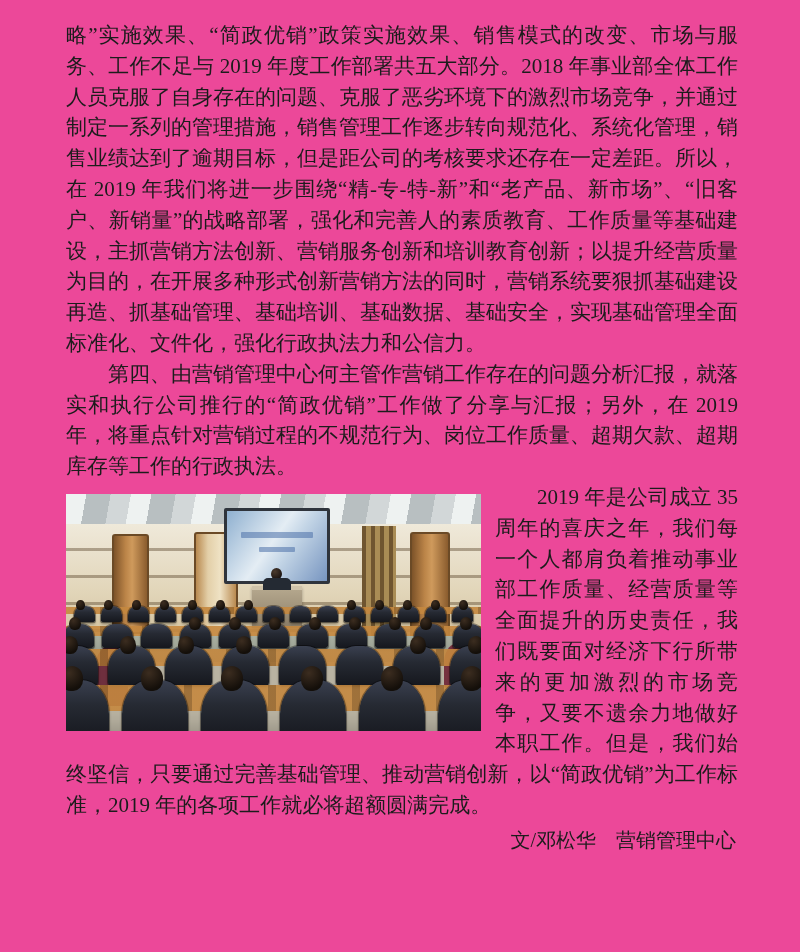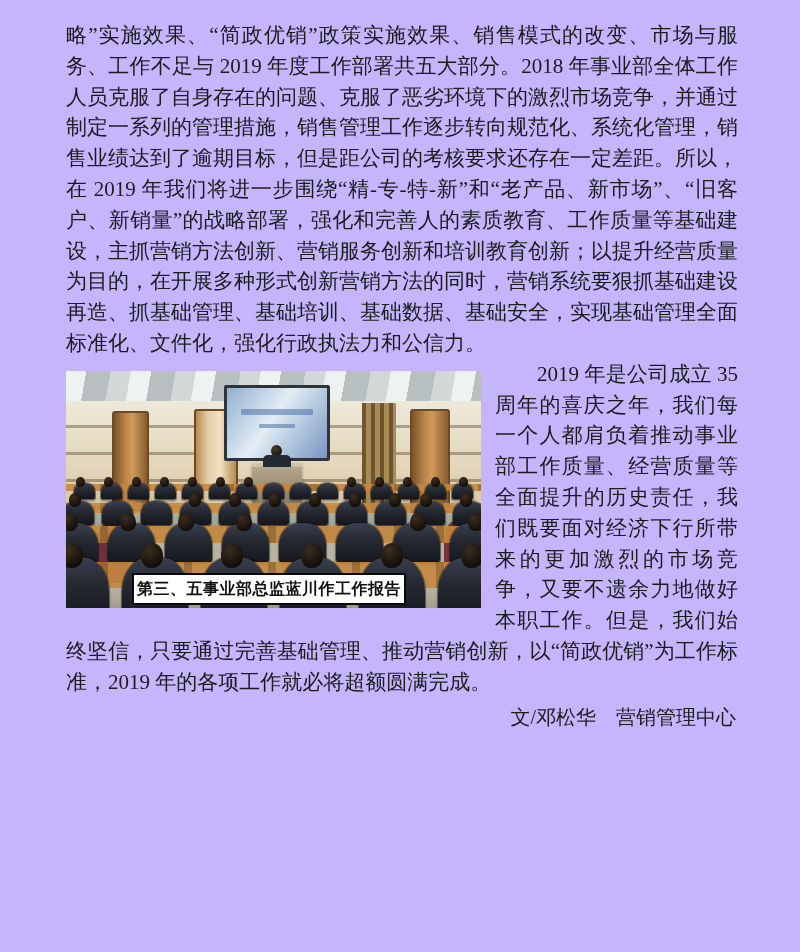--- a/index.html
+++ b/index.html
@@ -1,17 +1,17 @@
 <!DOCTYPE html>
 <html><head>
 <meta charset="utf-8">
 <style>
   html,body{margin:0;padding:0;background:#e8e8e8;}
   .page{
-    position:relative;width:800px;height:952px;margin:0 auto;background:#c4b5fd;
+    position:relative;width:800px;height:952px;margin:0 auto;background:#ec4899;
     font-family:"Liberation Serif","DejaVu Serif",serif;color:#1c1c1c;overflow:hidden;
   }
   .content{
     position:absolute;left:66px;top:20px;width:672px;
     font-size:21px;line-height:30.8px;text-align:justify;
   }
   .content p{margin:0;}
   .content p.indent{text-indent:2em;}
 
   
@@ -70,20 +70,21 @@
   .byline{margin-top:4px;text-align:right;font-size:20px;line-height:30px;padding-right:2px;}
 </style>
 </head>
 <body>
 
 <div class="page">
   <div class="content">
 
     <p>略”实施效果、“简政优销”政策实施效果、销售模式的改变、市场与服务、工作不足与 2019 年度工作部署共五大部分。2018 年事业部全体工作人员克服了自身存在的问题、克服了恶劣环境下的激烈市场竞争，并通过制定一系列的管理措施，销售管理工作逐步转向规范化、系统化管理，销售业绩达到了逾期目标，但是距公司的考核要求还存在一定差距。所以，在 2019 年我们将进一步围绕“精-专-特-新”和“老产品、新市场”、“旧客户、新销量”的战略部署，强化和完善人的素质教育、工作质量等基础建设，主抓营销方法创新、营销服务创新和培训教育创新；以提升经营质量为目的，在开展多种形式创新营销方法的同时，营销系统要狠抓基础建设再造、抓基础管理、基础培训、基础数据、基础安全，实现基础管理全面标准化、文件化，强化行政执法力和公信力。</p>
 
+    <p class="indent">第四、由营销管理中心何主管作营销工作存在的问题分析汇报，就落实和执行公司推行的“简政优销”工作做了分享与汇报；另外，在 2019 年，将重点针对营销过程的不规范行为、岗位工作质量、超期欠款、超期库存等工作的行政执法。</p>
 
 
     <div class="photo">
       <div class="ceiling"></div>
       <div class="wall"></div>
       <div class="door d1"></div>
       <div class="door d2"></div>
       <div class="door d3"></div>
       <div class="slats"></div>
       <div class="screen">
@@ -209,20 +210,19 @@
               <span class="head" style="width: 22px; height: 24.64px; top: -13.64px; margin-left: -12px;"></span>
             </div>
             <div class="chair" style="width: 66px;">
               <span class="head" style="width: 22px; height: 24.64px; top: -13.64px; margin-left: -11px;"></span>
             </div>
             <div class="chair" style="width: 66px;">
               <span class="head" style="width: 22px; height: 24.64px; top: -13.64px; margin-left: -10px;"></span>
             </div>
           </div>
         </div>
-      <div class="caption">第三、五事业部总监蓝川作工作报告</div>
     </div>
 
     <p class="indent">2019 年是公司成立 35 周年的喜庆之年，我们每一个人都肩负着推动事业部工作质量、经营质量等全面提升的历史责任，我们既要面对经济下行所带来的更加激烈的市场竞争，又要不遗余力地做好本职工作。但是，我们始终坚信，只要通过完善基础管理、推动营销创新，以“简政优销”为工作标准，2019 年的各项工作就必将超额圆满完成。</p>
 
     <div class="byline">文/邓松华　营销管理中心</div>
   </div>
 </div>
 
 </body></html>

